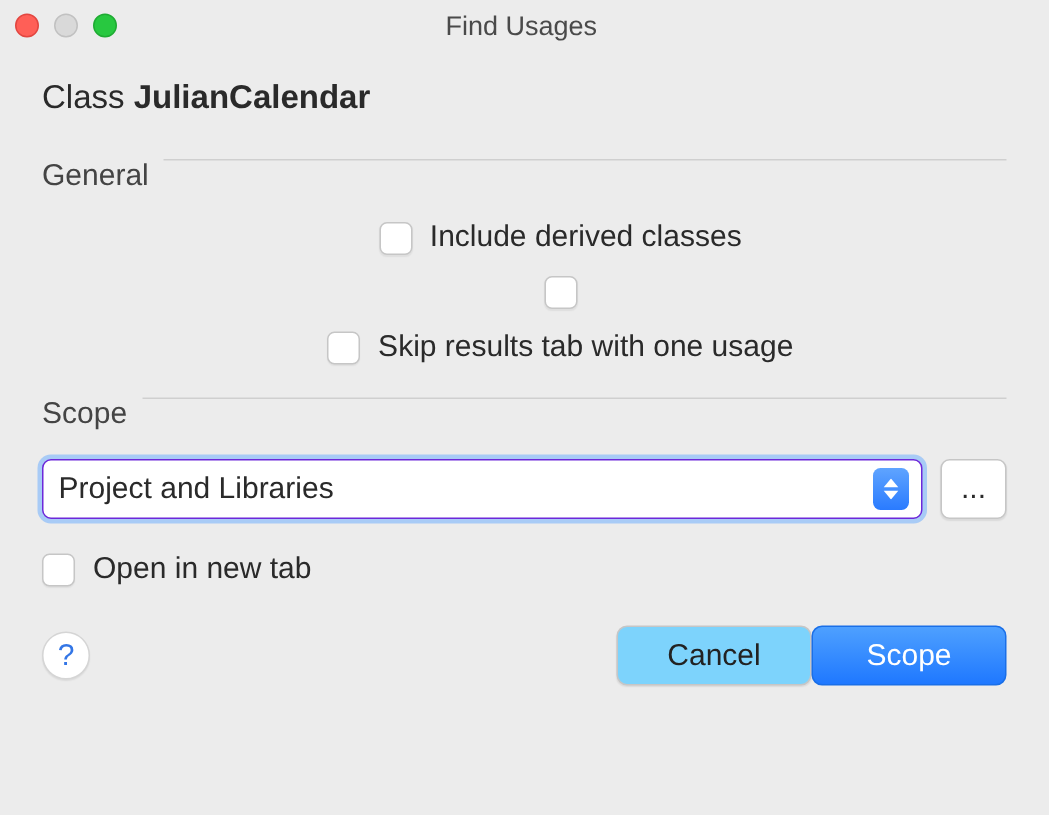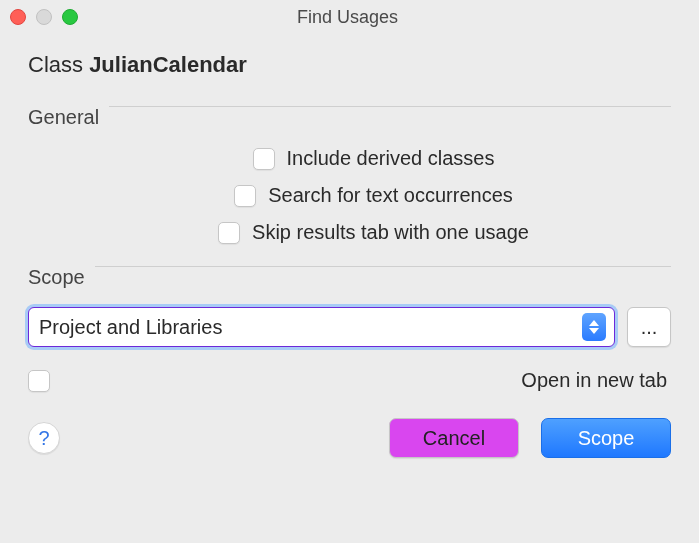--- a/index.html
+++ b/index.html
@@ -125,21 +125,21 @@
     border: 1px solid #c6c6c6;
     border-radius: 6px;
     display: flex;
     align-items: center;
     justify-content: center;
     font-size: 20px;
     box-shadow: 0 1px 1px rgba(0,0,0,0.08);
   }
   .open-new-tab-row {
     display: flex;
-    justify-content: space-between;
+    justify-content: flex-start;
     align-items: center;
     gap: 12px;
     margin-top: 22px;
     font-size: 20px;
     padding-right: 4px;
   }
   .footer {
     display: flex;
     align-items: center;
     padding: 0 28px;
@@ -163,25 +163,25 @@
     height: 40px;
     min-width: 130px;
     border-radius: 7px;
     font-size: 20px;
     display: flex;
     align-items: center;
     justify-content: center;
     padding: 0 22px;
   }
   .btn-secondary {
-    background: #d946ef;
+    background: #7dd3fc;
     border: 1px solid #c6c6c6;
     color: #222;
     box-shadow: 0 1px 1px rgba(0,0,0,0.08);
-    margin-right: 22px;
+    margin-right: 0;
   }
   .btn-primary {
     background: linear-gradient(#4ea0ff, #1f78ff);
     border: 1px solid #1a6fe8;
     color: #fff;
   }
 </style>
 </head>
 <body>
 
@@ -205,21 +205,20 @@
       <span>General</span>
       <div class="line"></div>
     </div>
     <div class="options">
       <div class="checkbox-row">
         <div class="chk"></div>
         <span>Include derived classes</span>
       </div>
       <div class="checkbox-row">
         <div class="chk"></div>
-        <span>Search for text occurrences</span>
       </div>
       <div class="checkbox-row">
         <div class="chk"></div>
         <span>Skip results tab with one usage</span>
       </div>
     </div>
   </div>
 
   <div class="section" style="margin-bottom:10px;">
     <div class="section-header">

